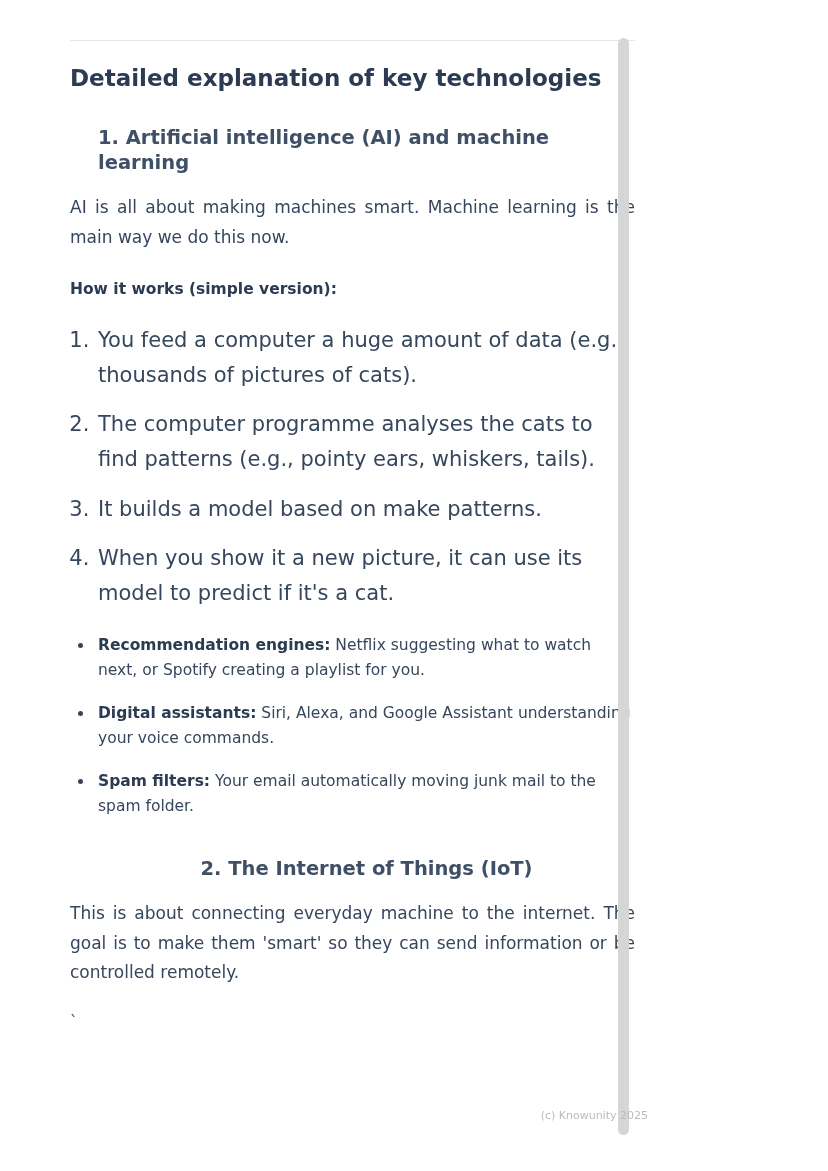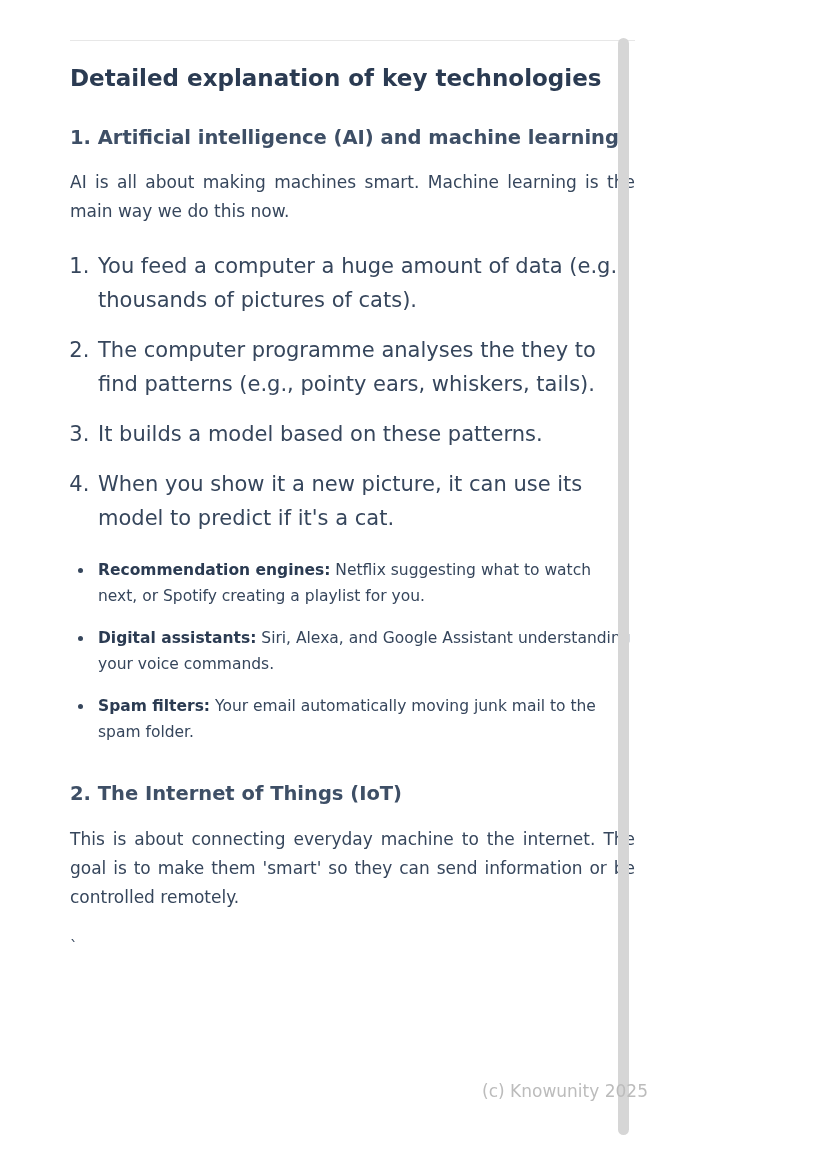--- a/index.html
+++ b/index.html
@@ -35,20 +35,21 @@
     line-height: 1.25;
     font-weight: 700;
     color: #2b3b52;
   }
   h2.section-heading {
     margin-top: 32px;
     font-size: 19.5px;
     line-height: 1.3;
     font-weight: 700;
     color: #3e4f66;
+    margin-left: 28px;
   }
   p.body-para {
     margin-top: 18px;
     font-size: 17px;
     line-height: 1.72;
     color: #36465c;
     text-align: justify;
   }
   h3.sub-heading {
     margin-top: 26px;
@@ -67,65 +68,66 @@
   ol.steps-list li { margin-bottom: 15px; padding-left: 2px; }
   ul.examples-list {
     margin-top: 22px;
     padding-left: 24px;
     font-size: 15.5px;
     line-height: 1.65;
     color: #36465c;
   }
   ul.examples-list li { margin-bottom: 17px; padding-left: 4px; }
   ul.examples-list li strong { font-weight: 700; color: #2b3b52; }
-  h2.section-heading.second { margin-top: 36px; }
+  h2.section-heading.second { margin-top: 36px; text-align: center; }
   p.stray-char {
     margin-top: 26px;
     font-size: 15px;
     color: #36465c;
   }
   .scrollbar-track {
     position: absolute;
     top: 38px;
     right: 71px;
     width: 11px;
     height: 1097px;
     background: #d6d6d6;
     border-radius: 6px;
   }
   .footer-copyright {
     position: absolute;
     right: 52px;
-    bottom: 70px;
-    font-size: 17px;
+    bottom: 49px;
+    font-size: 11px;
     color: #bcbcbc;
     z-index: 2;
     white-space: nowrap;
   }
 </style>
 </head>
 <body>
 
 <div class="page">
 
   <div class="content">
 
     <hr class="top-rule">
 
     <h1 class="doc-title">Detailed explanation of key technologies</h1>
 
     <h2 class="section-heading">1. Artificial intelligence (AI) and machine learning</h2>
 
     <p class="body-para">AI is all about making machines smart. Machine learning is the main way we do this now.</p>
 
+    <h3 class="sub-heading">How it works (simple version):</h3>
 
     <ol class="steps-list">
       <li>You feed a computer a huge amount of data (e.g., thousands of pictures of cats).</li>
-      <li>The computer programme analyses the they to find patterns (e.g., pointy ears, whiskers, tails).</li>
-      <li>It builds a model based on these patterns.</li>
+      <li>The computer programme analyses the cats to find patterns (e.g., pointy ears, whiskers, tails).</li>
+      <li>It builds a model based on make patterns.</li>
       <li>When you show it a new picture, it can use its model to predict if it's a cat.</li>
     </ol>
 
 
     <ul class="examples-list">
       <li>
         <strong>Recommendation engines:</strong><span> Netflix suggesting what to watch next, or Spotify creating a playlist for you.</span>
       </li>
       <li>
         <strong>Digital assistants:</strong><span> Siri, Alexa, and Google Assistant understanding your voice commands.</span>

